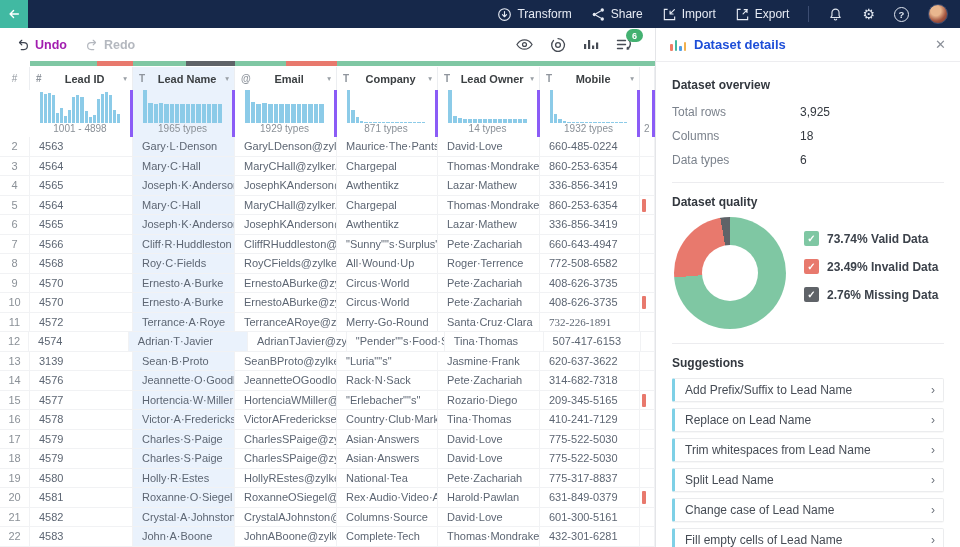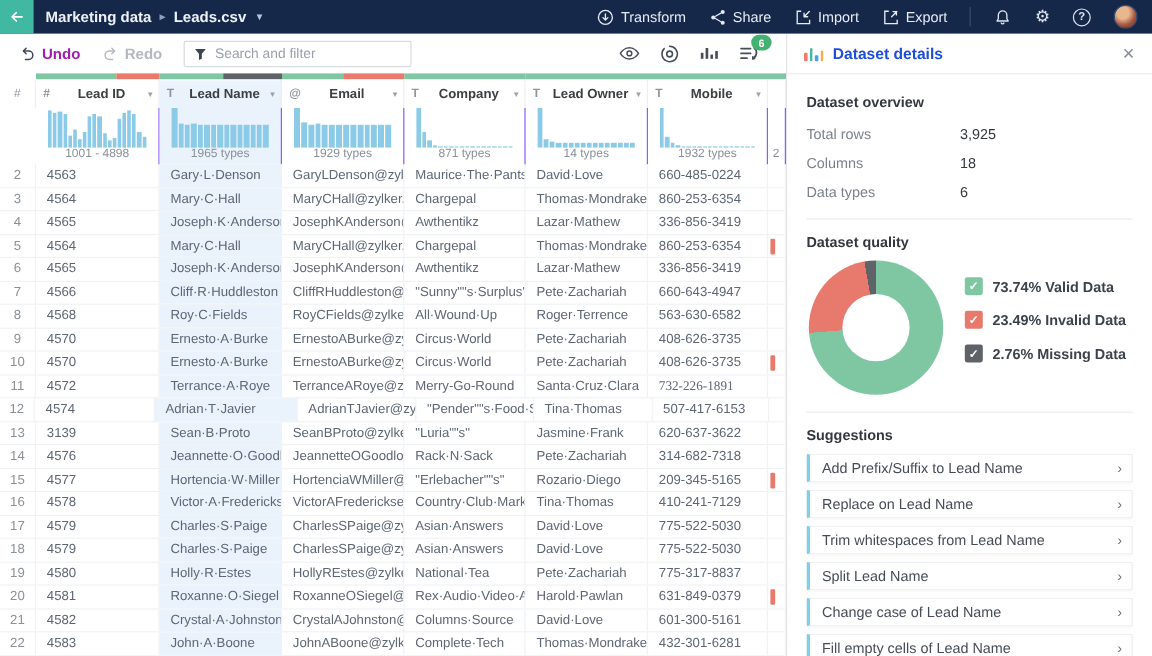--- a/index.html
+++ b/index.html
@@ -53,21 +53,21 @@
   .qbar-row { height:6px; }
   .qcell { height:5px; display:flex; }
   .qseg { height:5px; }
   .head-row { height:23px; }
   .hcell { display:flex; align-items:center; border-right:1px solid #eceef1; }
   .type-ic { font-size:10px; font-weight:bold; color:#8f959d; margin-left:6px; width:10px; }
   .hname { flex:1; text-align:center; font-size:11px; font-weight:bold; color:#3c4043;
            white-space:nowrap; overflow:hidden; }
   .hcaret { font-size:7.5px; color:#9aa0a6; margin-right:5px; cursor:pointer; }
   .hist-row { height:47px; }
-  .histcell { border-right:1px solid #8b5cf6; display:flex; flex-direction:column; }
+  .histcell { border-right:3px solid #8b5cf6; display:flex; flex-direction:column; }
   .bars { height:33px; display:flex; align-items:flex-end; gap:1px; width:80%; margin:0 auto; }
   .bar { flex:1; background:#8ccbe8; min-height:1px; }
   .types { height:14px; font-size:10px; color:#8a9097; text-align:center; white-space:nowrap; overflow:hidden; }
   .g-body { }
   .g-row { height:19.5px; border-bottom:1px solid #f1f2f4; align-items:stretch; }
   .cell { font-size:11px; color:#5d6673; padding-left:9px; white-space:nowrap; overflow:hidden;
           border-right:1px solid #f1f2f4; line-height:19px; }
   .cell.num { text-align:center; padding-left:0; color:#8a9097; }
   .col-sel { background:#eaf2fc; }
   .invalid-mark { width:4px; height:13px; background:#e8796d; border-radius:1px; margin:3px 0 0 2px; }
@@ -103,26 +103,20 @@
 <body>
 
 <div class="app">
 
   <div class="navbar">
     <div class="back-btn">
       <svg width="14" height="14" viewBox="0 0 16 16">
         <path d="M13 8H3.5M7.5 4L3.5 8l4 4" stroke="#fff" stroke-width="1.6" fill="none" stroke-linecap="round" stroke-linejoin="round"></path>
       </svg>
     </div>
-    <div class="crumbs">
-      <span>Marketing data</span>
-      <span class="crumb-sep">▸</span>
-      <span>Leads.csv</span>
-      <span class="crumb-caret">▼</span>
-    </div>
     <div class="nav-actions">
       <div class="nav-act">
         <svg width="15" height="15" viewBox="0 0 16 16">
           <circle cx="8" cy="8" r="6.2" stroke="#e6ebf4" stroke-width="1.2" fill="none"></circle>
           <path d="M8 4.8v5.4M5.8 8.2L8 10.4l2.2-2.2" stroke="#e6ebf4" stroke-width="1.2" fill="none" stroke-linecap="round" stroke-linejoin="round"></path>
         </svg>
         <span>Transform</span>
       </div>
       <div class="nav-act">
         <svg width="15" height="15" viewBox="0 0 16 16">
@@ -171,26 +165,20 @@
         <path d="M6.6 2.6L4 5.2l2.6 2.6" stroke="#3d4450" stroke-width="1.4" fill="none" stroke-linecap="round" stroke-linejoin="round"></path>
       </svg>
       <span>Undo</span>
     </div>
     <div class="tb-btn tb-redo disabled">
       <svg width="14" height="14" viewBox="0 0 16 16">
         <path d="M11.8 5.2H7a4 4 0 0 0 0 8h3" stroke="#b4b8bf" stroke-width="1.4" fill="none" stroke-linecap="round"></path>
         <path d="M9.4 2.6L12 5.2 9.4 7.8" stroke="#b4b8bf" stroke-width="1.4" fill="none" stroke-linecap="round" stroke-linejoin="round"></path>
       </svg>
       <span>Redo</span>
-    </div>
-    <div class="searchbox">
-      <svg width="12" height="12" viewBox="0 0 16 16">
-        <path d="M2 2.5h12L9.6 7.8v5.4l-3.2 1.6V7.8z" fill="#3d4450"></path>
-      </svg>
-      <input type="text" placeholder="Search and filter" style="">
     </div>
     <div class="tb-icons">
       <div class="tb-ic">
         <svg width="17" height="15" viewBox="0 0 18 14">
           <path d="M1 7s3-5 8-5 8 5 8 5-3 5-8 5-8-5-8-5z" stroke="#474c55" stroke-width="1.3" fill="none"></path>
           <circle cx="9" cy="7" r="2.1" stroke="#474c55" stroke-width="1.3" fill="none"></circle>
         </svg>
       </div>
       <div class="tb-ic">
         <svg width="16" height="16" viewBox="0 0 16 16">
@@ -482,21 +470,21 @@
           <div class="cell" style="width: 100px;">660-643-4947</div>
           <div class="cell" style="width: 15px; padding-left: 0px;"></div>
         </div>
         <div class="g-row">
           <div class="cell num" style="width: 30px;">8</div>
           <div class="cell" style="width: 103px;">4568</div>
           <div class="cell col-sel" style="width: 102px;">Roy·C·Fields</div>
           <div class="cell" style="width: 102px;">RoyCFields@zylker.c...</div>
           <div class="cell" style="width: 101px;">All·Wound·Up</div>
           <div class="cell" style="width: 102px;">Roger·Terrence</div>
-          <div class="cell" style="width: 100px;">563-630-6582</div>
+          <div class="cell" style="width: 100px;">772-508-6582</div>
           <div class="cell" style="width: 15px; padding-left: 0px;"></div>
         </div>
         <div class="g-row">
           <div class="cell num" style="width: 30px;">9</div>
           <div class="cell" style="width: 103px;">4570</div>
           <div class="cell col-sel" style="width: 102px;">Ernesto·A·Burke</div>
           <div class="cell" style="width: 102px;">ErnestoABurke@zyl...</div>
           <div class="cell" style="width: 101px;">Circus·World</div>
           <div class="cell" style="width: 102px;">Pete·Zachariah</div>
           <div class="cell" style="width: 100px;">408-626-3735</div>

